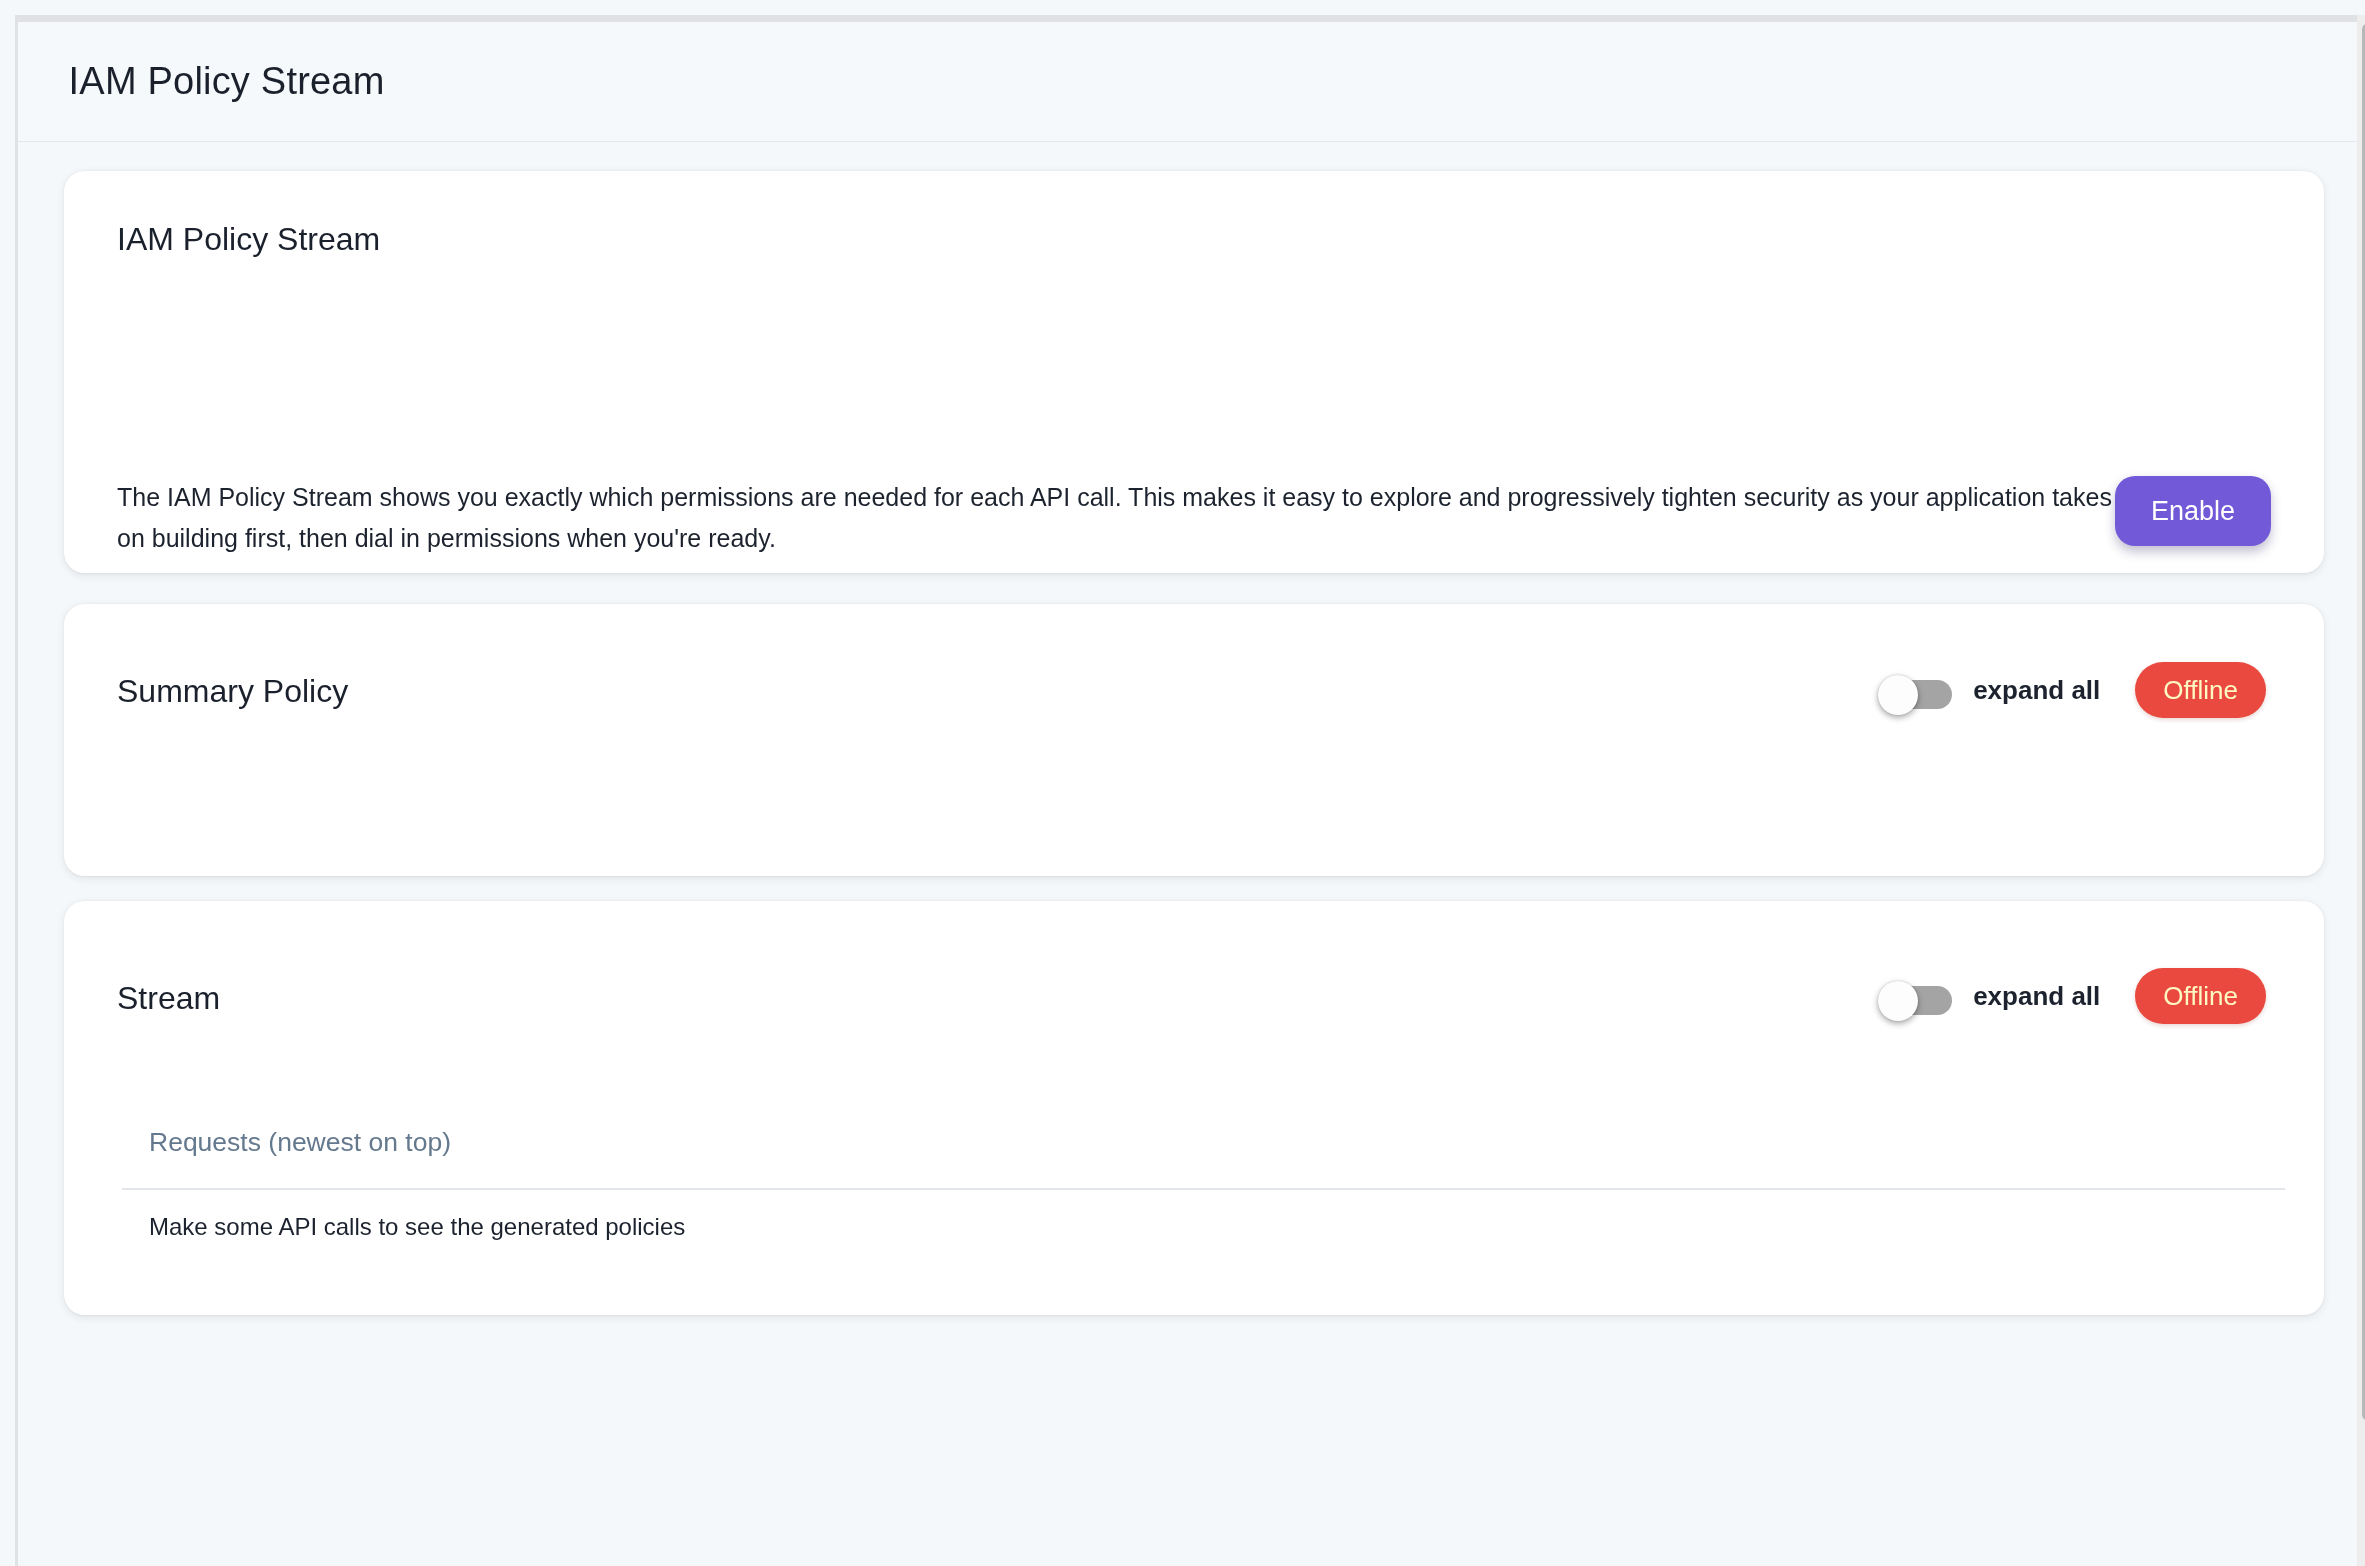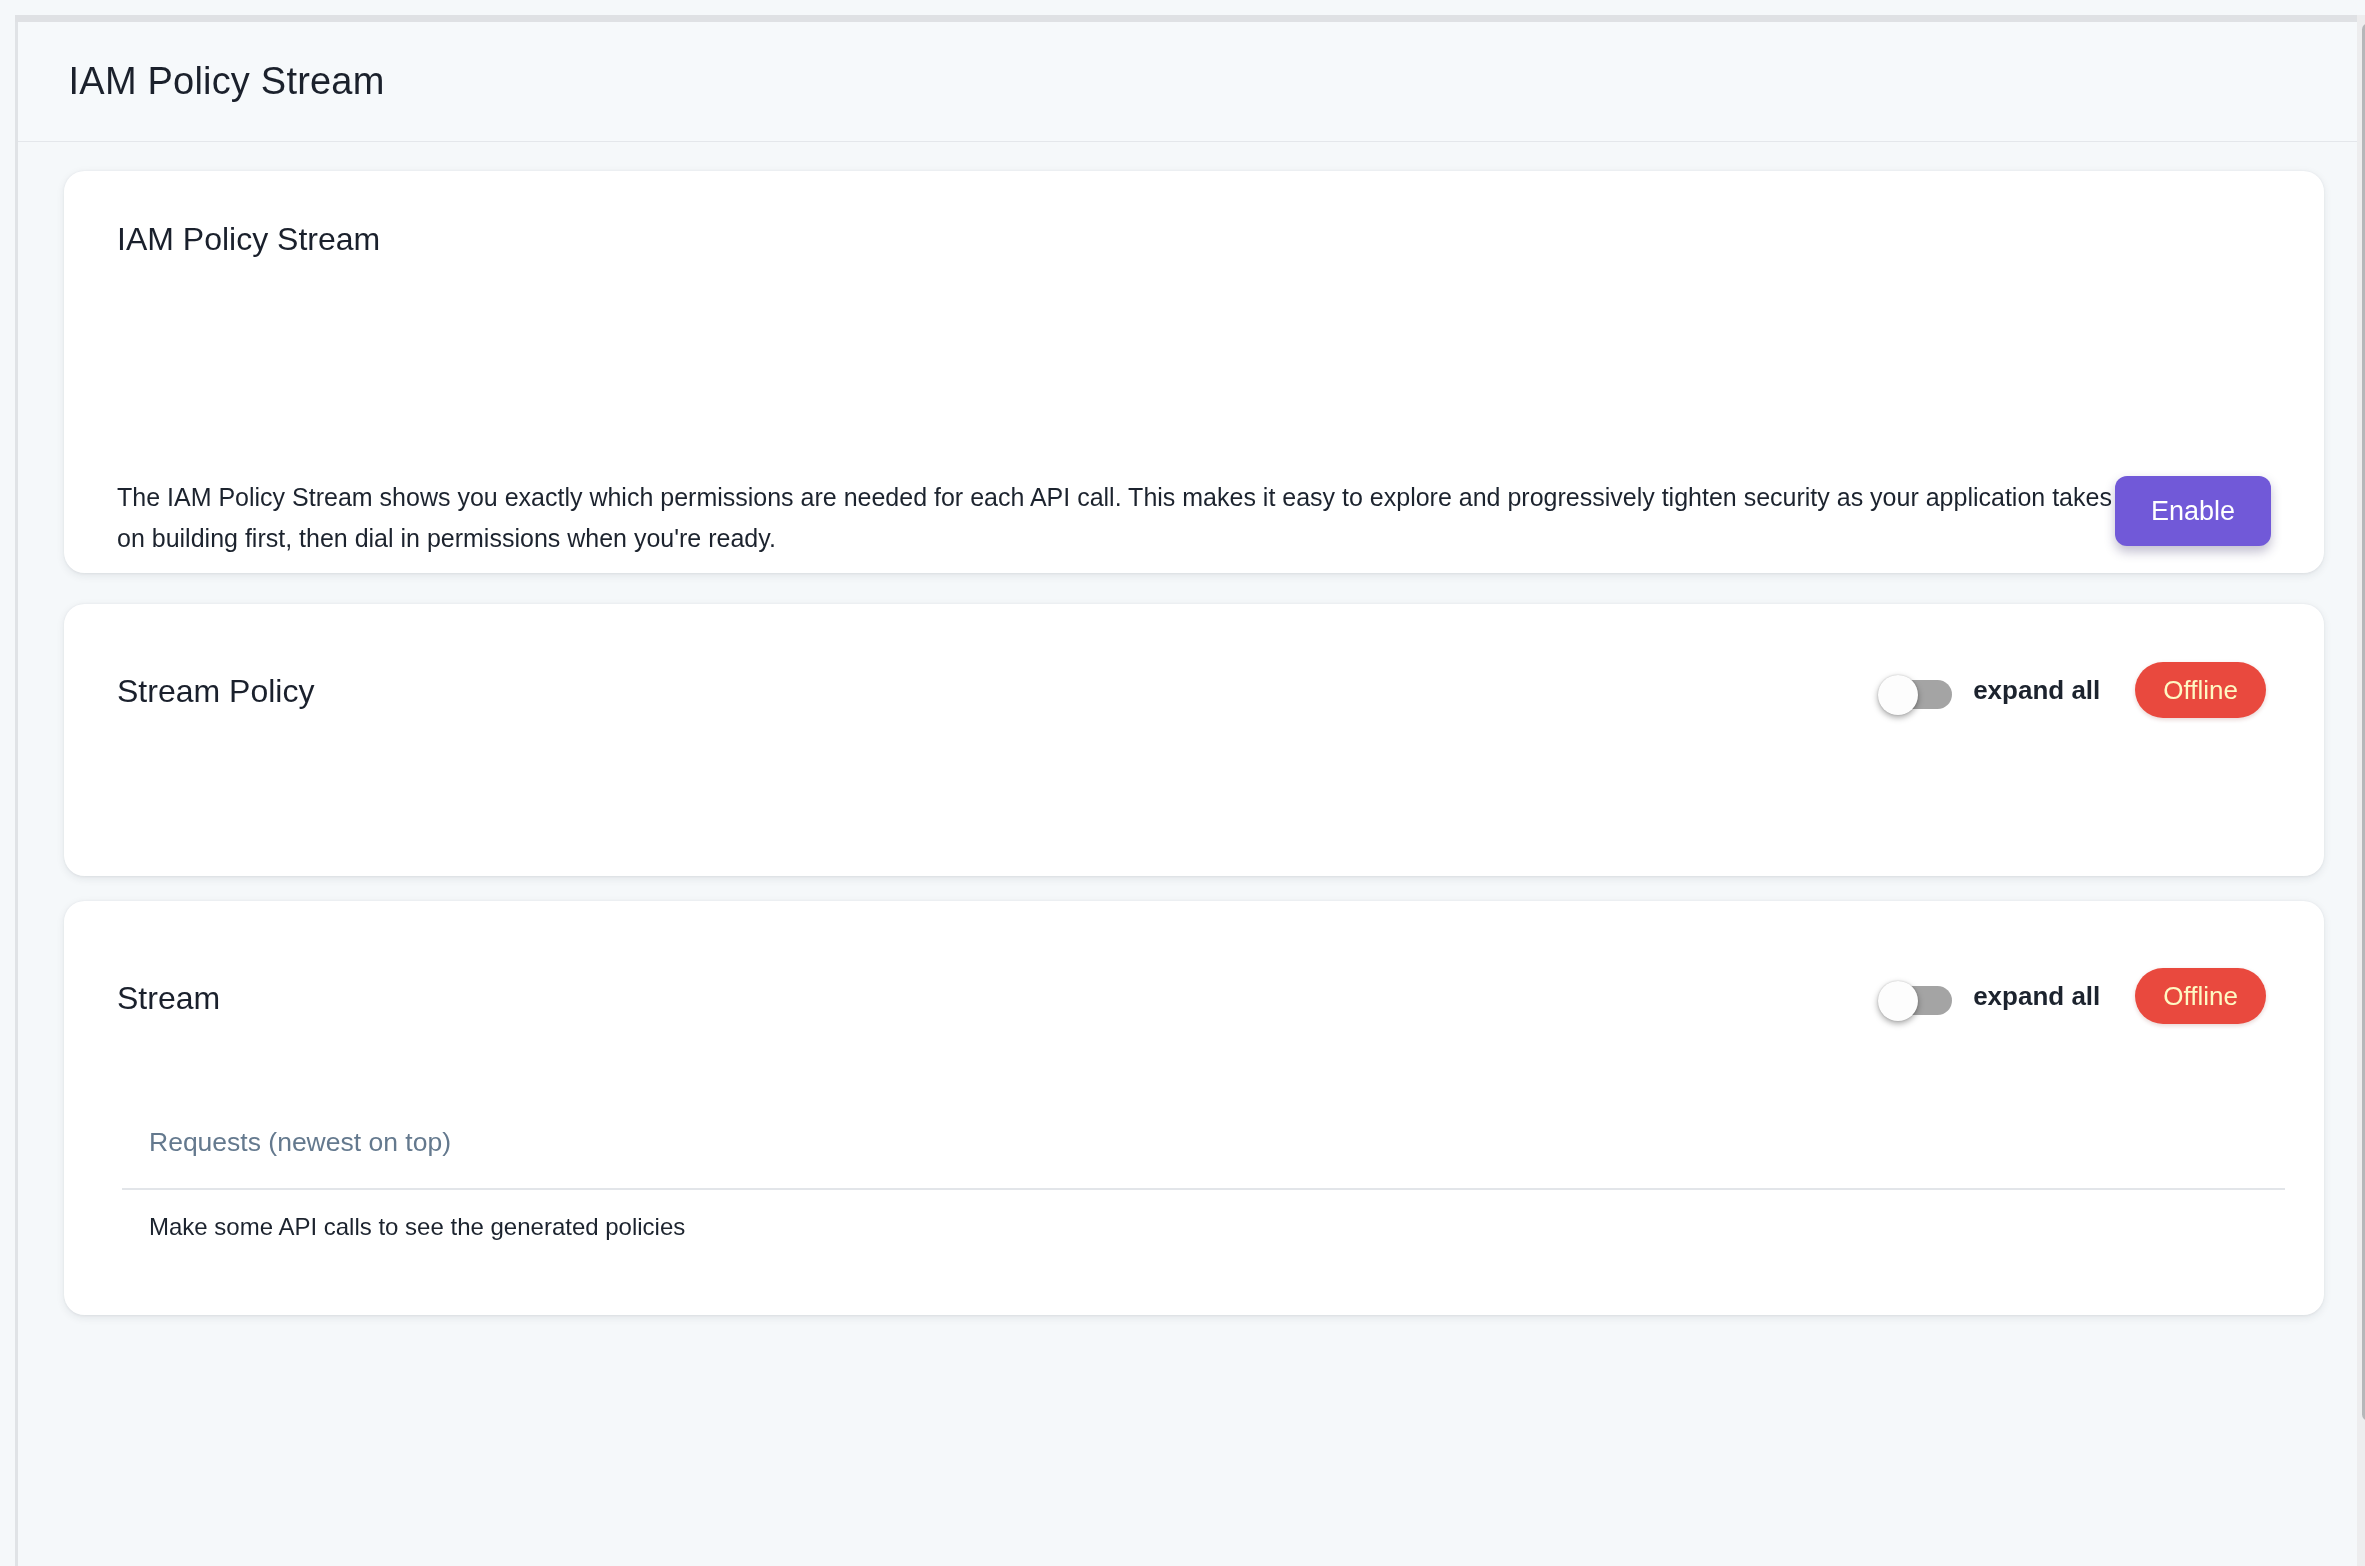--- a/index.html
+++ b/index.html
@@ -38,21 +38,21 @@
 
   .intro-desc {
     position:absolute; left:48px; top:301px; width:2164px;
     font-size:25px; line-height:41px; color:#1c232e; font-weight:400;
   }
   .card-intro .intro-desc { top:301px; }
 
   .enable-btn {
     position:absolute; right:48px; top:300px; height:70px; min-width:147px;
     background:#7159d8; color:#ffffff; font-size:27px; font-family:"Liberation Sans",sans-serif;
-    border:none; border-radius:12px; padding:0 36px;
+    border:none; border-radius:20px; padding:0 36px;
     box-shadow:0 5.1px 10.3px rgba(40,30,90,0.28);
     cursor:pointer; display:flex; align-items:center; justify-content:center;
   }
 
   
   .controls { position:absolute; right:48px; height:56px; display:flex; align-items:center; }
   .card-summary .controls { top:53px; }
   .card-output  .controls { top:62px; }
 
   .switch { position:relative; width:73px; height:40px; cursor:pointer; flex:none; }
@@ -98,21 +98,21 @@
   <div class="app-title">IAM Policy Stream</div>
 </header>
 
 <section class="card card-intro">
   <h2 class="card-title">IAM Policy Stream</h2>
   <p class="intro-desc">The IAM Policy Stream shows you exactly which permissions are needed for each API call. This makes it easy to explore and progressively tighten security as your application takes shape. Focus on building first, then dial in permissions when you're ready.</p>
   <button class="enable-btn">Enable</button>
 </section>
 
 <section class="card card-summary">
-  <h2 class="card-title">Stream Policy</h2>
+  <h2 class="card-title">Summary Policy</h2>
   <div class="controls">
     <div class="switch">
       <div class="switch-track"></div>
       <div class="switch-knob"></div>
     </div>
     <span class="expand-label">expand all</span>
     <span class="status-badge">Offline</span>
   </div>
 </section>
 

